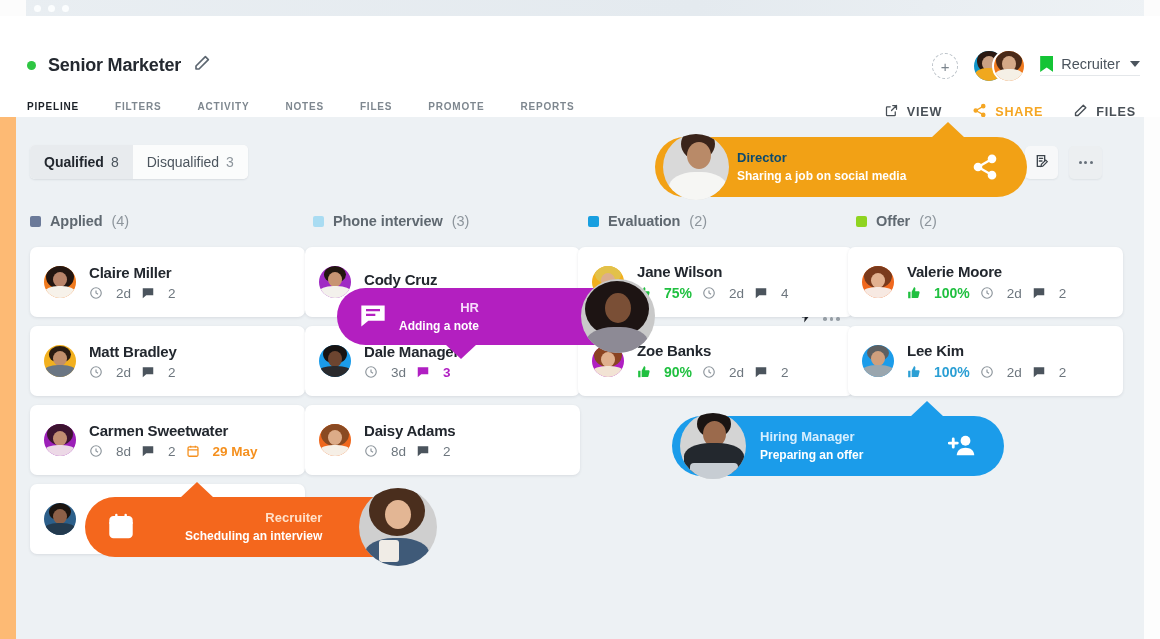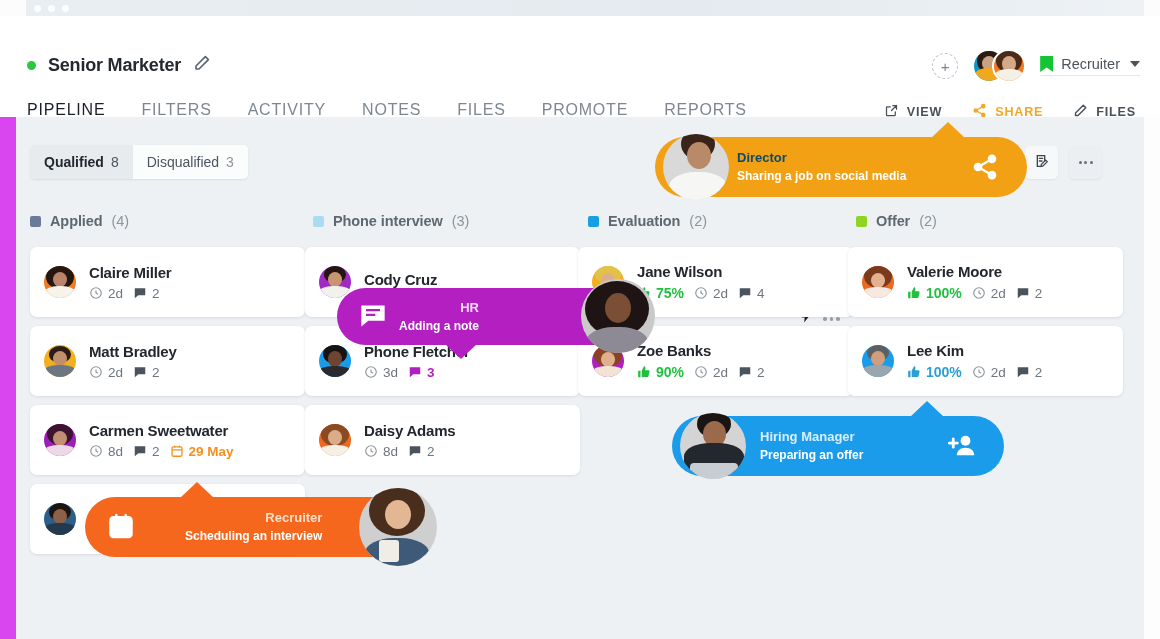--- a/index.html
+++ b/index.html
@@ -47,33 +47,33 @@
   .avatars .av2 { left:20px; background:#f07a1e; z-index:2;}
   .follow { display:flex; align-items:center; gap:8px; padding-bottom:3px; border-bottom:1px solid #e4e7ea; }
   .bookmark { width:13px; height:16px; background:#14c435; display:block;
     clip-path: polygon(0 0, 100% 0, 100% 100%, 50% 72%, 0 100%); }
   .follow-txt { font-size:14.5px; color:#4b545d; }
   .caret { width:0; height:0; border-left:5px solid transparent; border-right:5px solid transparent;
            border-top:6px solid #4b545d; margin-left:2px; }
 
   
   .tabs { position:absolute; left:27px; top:85px; display:flex; gap:36px; }
-  .tab { font-size:16px; letter-spacing:0.8px; font-weight:normal; color:#7e878f; padding-bottom:12px; position:relative; }
+  .tab { font-size:10px; letter-spacing:0.8px; font-weight:bold; color:#7e878f; padding-bottom:12px; position:relative; }
   .tab.active { color:#1b2027; }
   .tab.active:after { content:''; position:absolute; left:0; right:0; bottom:0; height:3.5px; background:#2b9fd4; border-radius:2px; }
 
   .head-actions { position:absolute; right:24px; top:87px; display:flex; gap:30px; align-items:center; }
   .hact { display:flex; align-items:center; gap:8px; font-size:12.6px; letter-spacing:0.8px; font-weight:bold; color:#495057; }
   .hact.share { color:#f5a623; }
   .hact svg { width:15px; height:15px; }
 
   
   .board {
     position:absolute; left:0; top:117px; width:1012px; height:522px;
-    background:#d946ef;
+    background:#fdba74;
   }
   .board-inner { position:absolute; left:16px; top:0; width:1128px; height:522px; background:#edf1f4;}
 
   
   .seg {
     position:absolute; left:14px; top:28px; display:flex;
     background:#fbfcfc; border-radius:5px; box-shadow:0 1px 2px rgba(30,40,60,.10);
     overflow:hidden; height:34px;
   }
   .seg div { display:flex; align-items:center; gap:7px; padding:0 14px; font-size:14px; }
@@ -106,21 +106,21 @@
 
   
   .col { position:absolute; top:130px; width:275px; }
   .card {
     background:#fff; border-radius:7px; box-shadow:0 1px 3px rgba(30,40,60,.10);
     height:70px; margin-bottom:9px; display:flex; align-items:center; padding:0 14px; gap:13px;
   }
   .cav { width:32px; height:32px; border-radius:50%; flex:0 0 32px; overflow:hidden; position:relative; }
   .cname2 { font-size:15px; color:#22272e; font-weight:bold; letter-spacing:-0.2px; margin-bottom:5px; }
   .meta { display:flex; align-items:center; gap:6px; font-size:13.5px; color:#6d767e; }
-  .meta .grp { display:flex; align-items:center; gap:5px; margin-right:4px;}
+  .meta .grp { display:flex; align-items:center; gap:13px; margin-right:4px;}
   .meta svg { width:14px; height:14px; }
   .pct { color:#20c040; font-weight:bold; font-size:14px; }
   .pct.blue { color:#2b9fd4; }
   .date { color:#f5901e; font-weight:bold; }
   .purple { color:#b01fc2; font-weight:bold; }
 
   
   .tip { position:absolute; border-radius:30px; display:flex; align-items:center; overflow:visible; }
   .tip .ph { width:66px; height:66px; border-radius:50%; flex:0 0 66px; overflow:hidden; position:relative; }
   .tip .txt { display:flex; flex-direction:column; }
@@ -495,21 +495,21 @@
 
         <div class="card">
           <div class="cav" style="background:#1b9cea">
             <div class="face">
               <div class="hair" style="left:4px;top:-1px;width:24px;height:20px;background:#171312"></div>
               <div class="skin" style="left:9px;top:6px;width:14px;height:16px;background:#6d4530"></div>
               <div class="body" style="left:0px;bottom:-1px;width:32px;height:12px;background:#2a2a2d"></div>
             </div>
           </div>
           <div>
-            <div class="cname2">Phone Fletcher</div>
+            <div class="cname2">Dale Manager</div>
             <div class="meta">
               <span class="grp">
                 <svg viewBox="0 0 24 24" fill="none" stroke="#8d959c" stroke-width="2">
                     <circle cx="12" cy="12" r="9"></circle>
                     <path d="M12 7.5V12l3.5 2"></path>
                   </svg>
                 <span>3d</span>
               </span>
               <span class="grp">
                 <svg viewBox="0 0 24 24" fill="#b01fc2">

